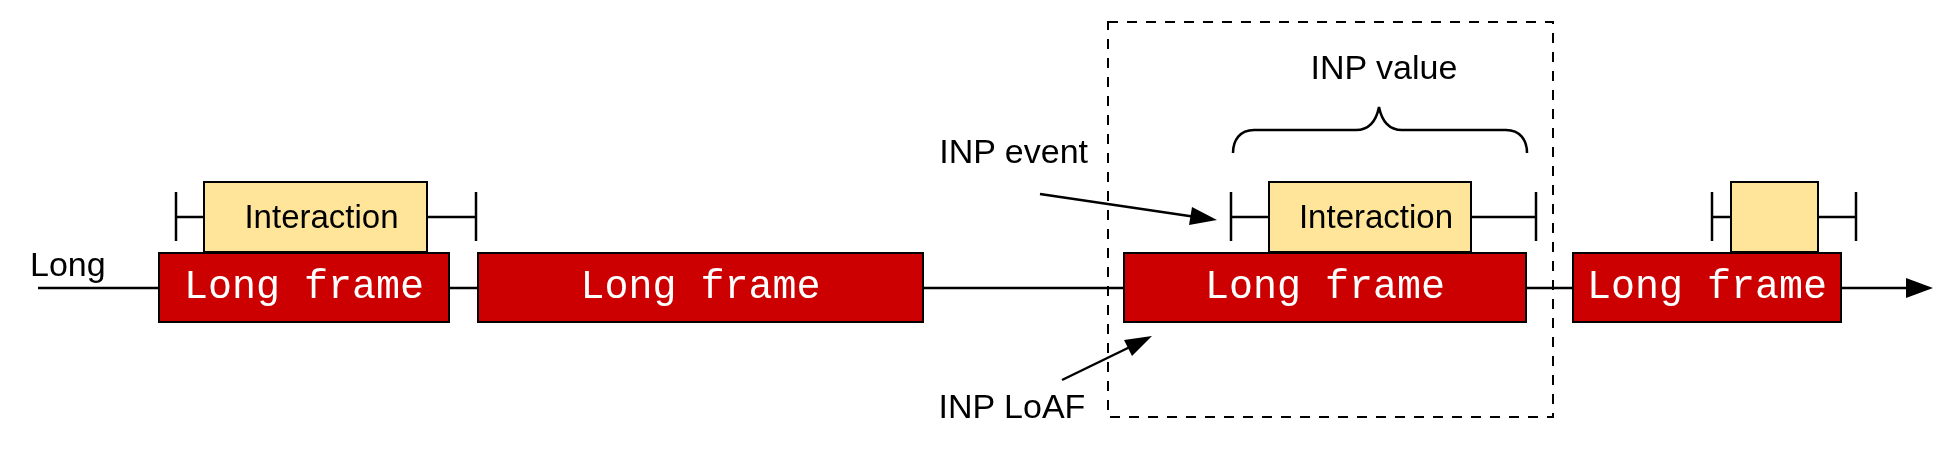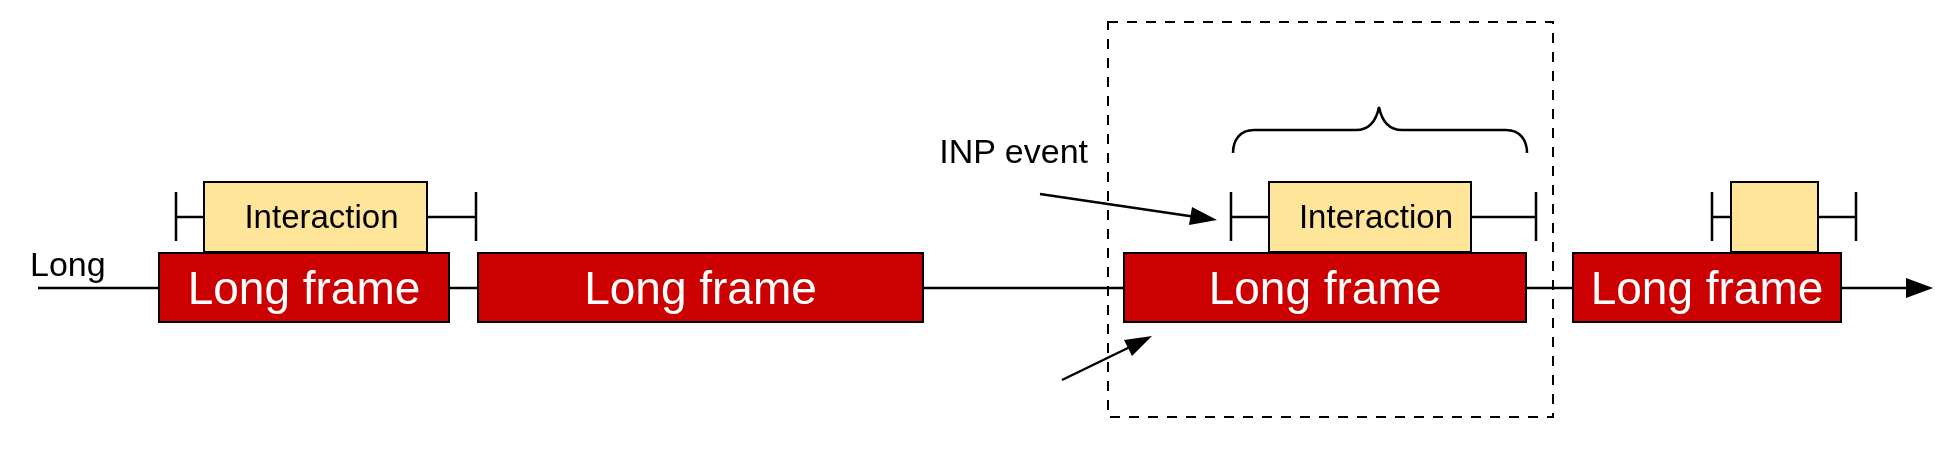--- a/index.html
+++ b/index.html
@@ -21,21 +21,22 @@
   .layer{position:absolute;left:0;top:0;}
   .box{
     position:absolute;
     box-sizing:border-box;
     border:2.5px solid var(--outline);
     display:flex;align-items:center;justify-content:center;
   }
   .long-frame{
     background:var(--red-fill);
     color:var(--red-text);
-    font-size:46px;
+    font-size:40px;
+    font-family:Liberation Mono, monospace;
   }
   .interaction{
     background:var(--yellow-fill);
     color:#000;
     font-size:33px;
     padding-left:12px;
   }
   .lbl{
     position:absolute;
     font-size:34px;
@@ -99,14 +100,16 @@
     <span>Interaction</span>
   </div>
   <div class="box interaction" style="left:1268px;top:181px;width:204px;height:72px;">
     <span>Interaction</span>
   </div>
   <div class="box interaction" style="left:1730px;top:181px;width:89px;height:72px;">
     <span></span>
   </div>
 
   <div class="lbl" style="left:30px;top:247px;">Long</div>
+  <div class="lbl" style="left:1279px;top:50px;width:210px;text-align:center;">INP value</div>
   <div class="lbl" style="left:930px;top:134px;width:158px;text-align:right;">INP event</div>
+  <div class="lbl" style="left:933px;top:389px;width:158px;text-align:center;">INP LoAF</div>
 </div>
 
 </body></html>

